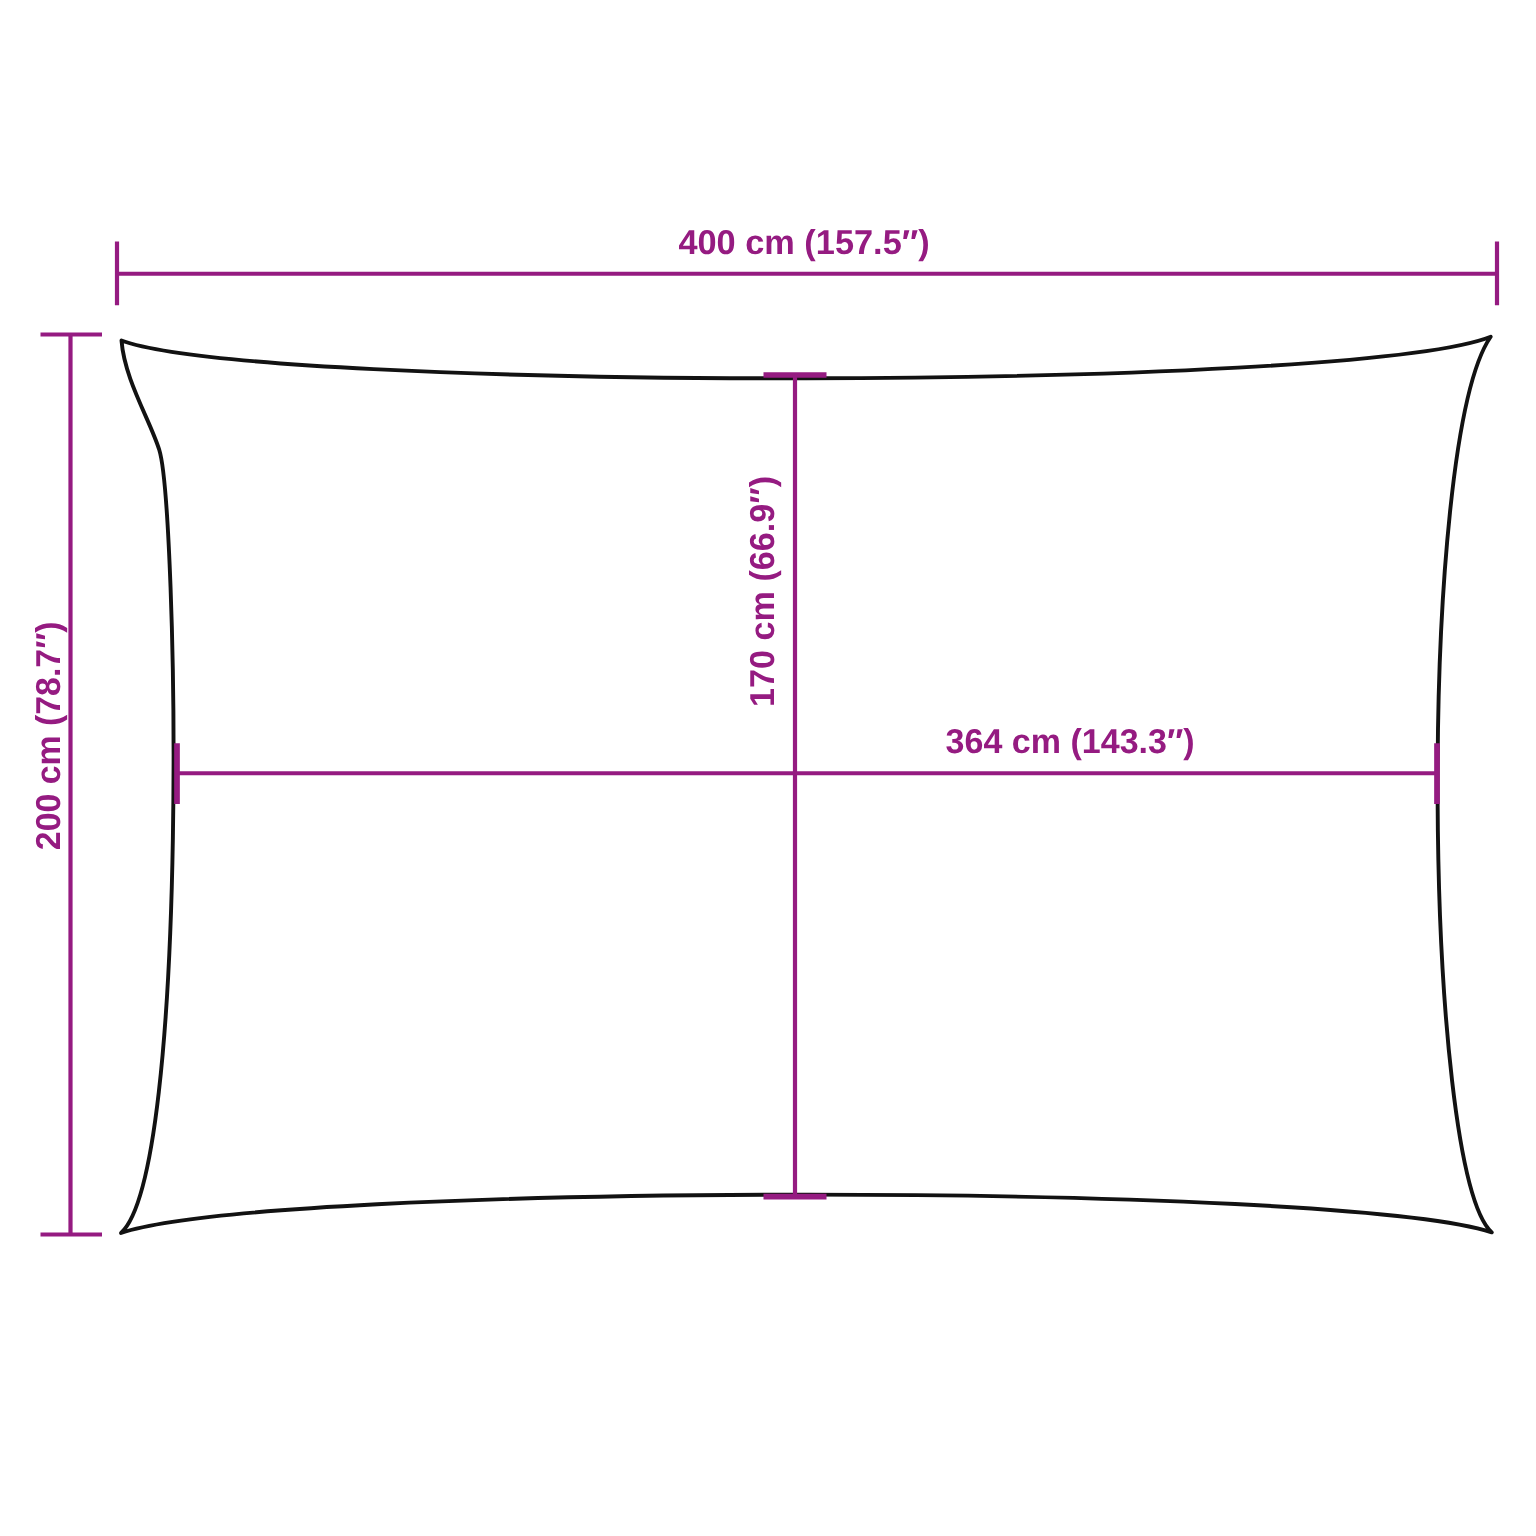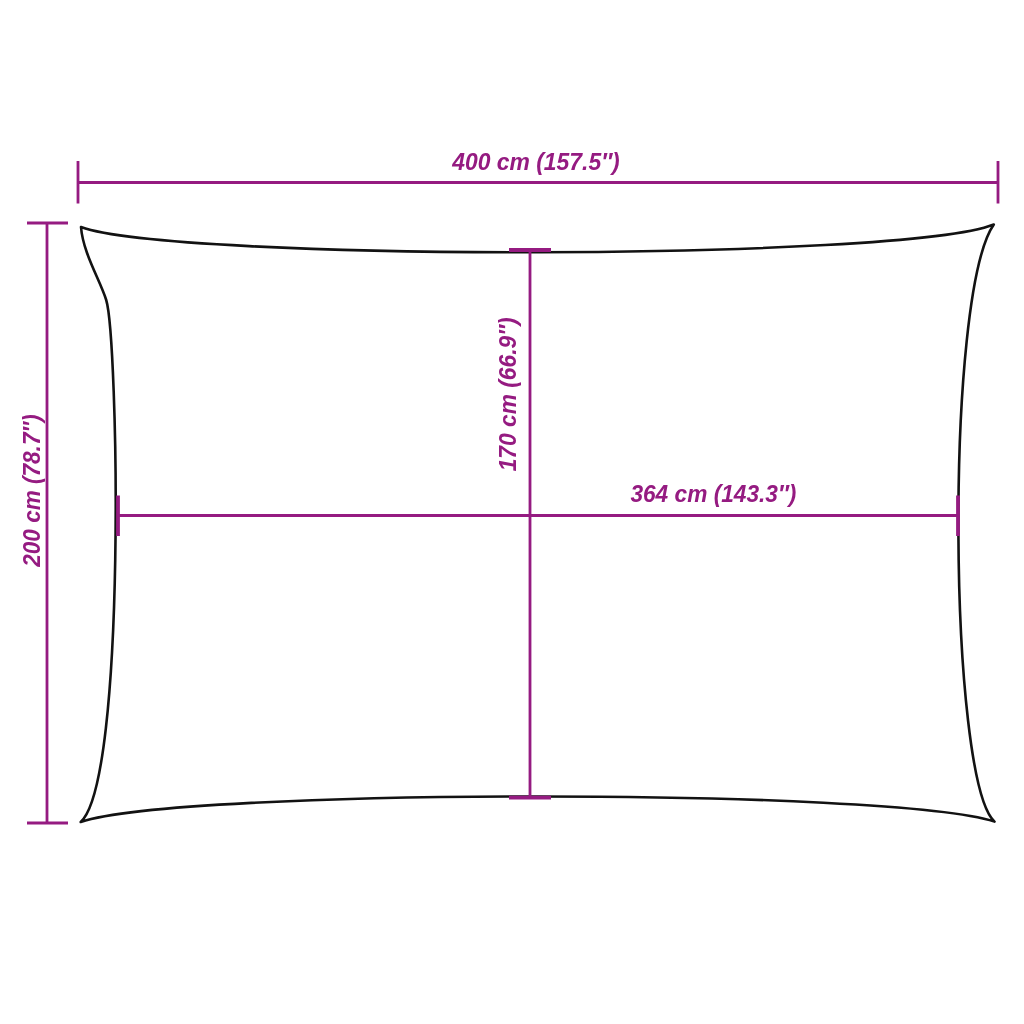--- a/index.html
+++ b/index.html
@@ -1,16 +1,16 @@
 <!DOCTYPE html>
 <html><head>
 <meta charset="utf-8">
 <style>
   html,body{margin:0;padding:0;background:#ffffff;}
-  .wrap{width:1024px;height:1004px;position:relative;font-style:italic;}
+  .wrap{width:1024px;height:1004px;position:relative;}
   text{font-family:"Liberation Sans",sans-serif;font-weight:bold;fill:#951b81;}
 </style>
 </head>
 <body>
 
 <div class="wrap">
 <svg width="1024" height="1024" viewBox="0 0 1024 1024">
 
   <rect x="0" y="0" width="1024" height="1024" fill="#ffffff"></rect>
 

